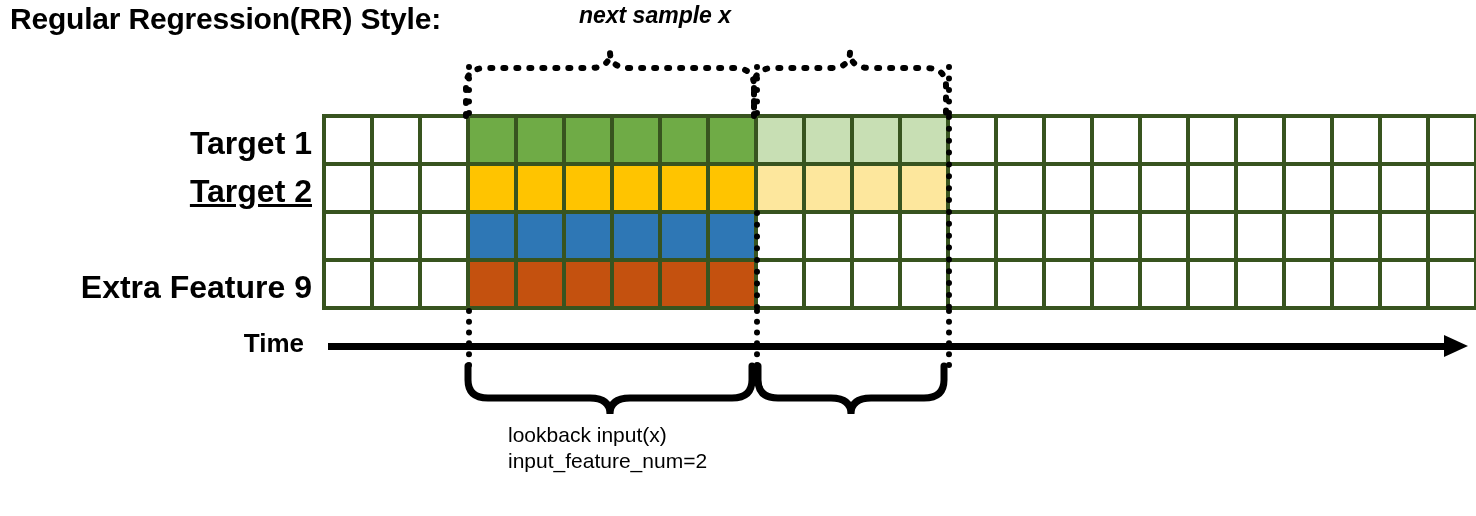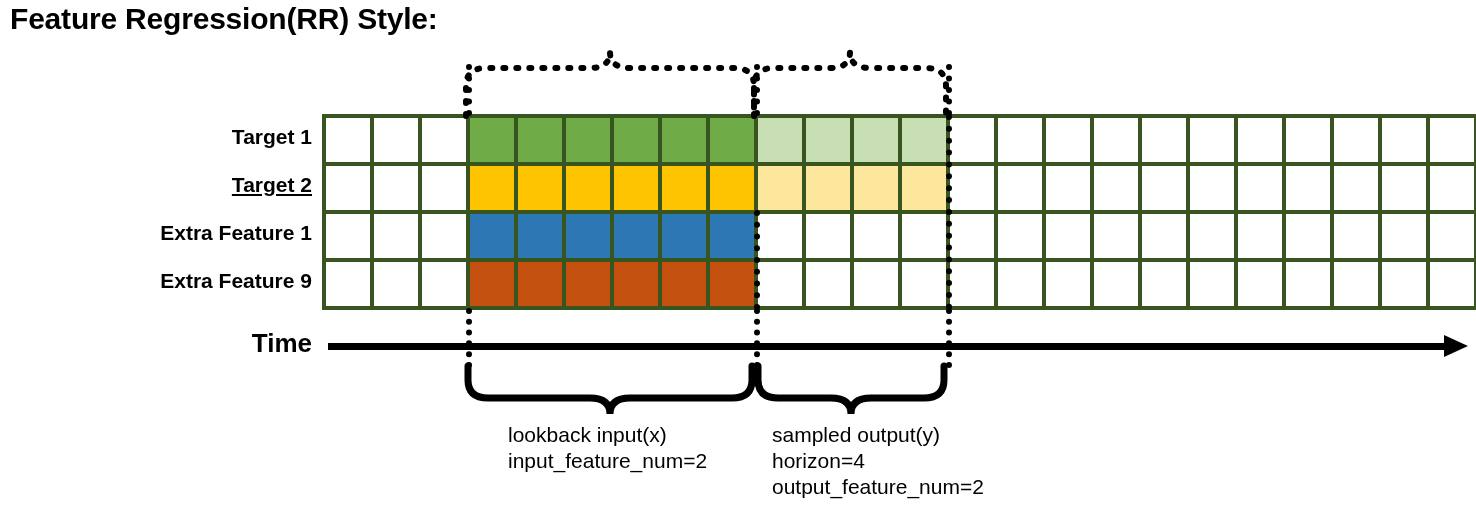--- a/index.html
+++ b/index.html
@@ -29,21 +29,21 @@
     letter-spacing: -0.2px;
     white-space: nowrap;
   }
 
   
   .row-label {
     position: absolute;
     right: 0;
     width: 300px;
     text-align: right;
-    font-size: 21px;
+    font-size: 32px;
     font-weight: bold;
     white-space: nowrap;
   }
   #labels {
     position: absolute;
     left: 10px;
     top: 114px;
     width: 302px;
     height: 194px;
   }
@@ -65,21 +65,21 @@
     gap: 4px;
     box-sizing: content-box;
   }
   .cell {
     background: #ffffff;
   }
 
   
   #time-label {
     position: absolute;
-    left: 180px;
+    left: 172px;
     top: 328px;
     width: 132px;
     text-align: right;
     font-size: 26px;
     font-weight: bold;
   }
   #time-axis {
     position: absolute;
     left: 328px;
     top: 343px;
@@ -142,26 +142,25 @@
     white-space: nowrap;
   }
   #caption-input  { left: 508px; top: 422px; }
   #caption-output { left: 772px; top: 422px; }
 </style>
 </head>
 <body>
 
 <div id="canvas">
 
-  <div id="title">Feature Regression(RR) Style:</div>
+  <div id="title">Regular Regression(RR) Style:</div>
 
   <div id="labels">
     <div class="row-label row-label-0">Target 1</div>
     <div class="row-label row-label-1">Target 2</div>
-    <div class="row-label row-label-2">Extra Feature 1</div>
     <div class="row-label row-label-3">Extra Feature 9</div>
   </div>
 
   <div id="grid">
       <div class="cell" style="background: rgb(255, 255, 255);"></div>
       <div class="cell" style="background: rgb(255, 255, 255);"></div>
       <div class="cell" style="background: rgb(255, 255, 255);"></div>
       <div class="cell" style="background: rgb(111, 171, 70);"></div>
       <div class="cell" style="background: rgb(111, 171, 70);"></div>
       <div class="cell" style="background: rgb(111, 171, 70);"></div>
@@ -281,24 +280,20 @@
     <path d="M 754,116 L 754,86 Q 754,68 774,68 L 830,68 Q 850,68 850,52 Q 850,68 870,68 L 926,68 Q 946,68 946,86 L 946,116" fill="none" stroke="#000" stroke-width="6" stroke-dasharray="2 11" stroke-linecap="round"></path>
   </svg>
 
   <svg class="overlay" viewBox="0 0 1476 516">
 
     <path d="M 468,366 L 468,380 Q 468,398 488,398 L 590,398 Q 610,398 610,414 Q 610,398 630,398 L 732,398 Q 752,398 752,380 L 752,366" fill="none" stroke="#000" stroke-width="7" stroke-linecap="round"></path>
 
     <path d="M 758,366 L 758,380 Q 758,398 778,398 L 831,398 Q 851,398 851,414 Q 851,398 871,398 L 924,398 Q 944,398 944,380 L 944,366" fill="none" stroke="#000" stroke-width="7" stroke-linecap="round"></path>
   </svg>
 
+  <div class="top-caption" id="caption-next-x">next sample x</div>
 
   <div class="bottom-caption" id="caption-input">
     <div>lookback input(x)</div>
     <div>input_feature_num=2</div>
   </div>
-  <div class="bottom-caption" id="caption-output">
-    <div>sampled output(y)</div>
-    <div>horizon=4</div>
-    <div>output_feature_num=2</div>
-  </div>
 
 </div>
 
 </body></html>

